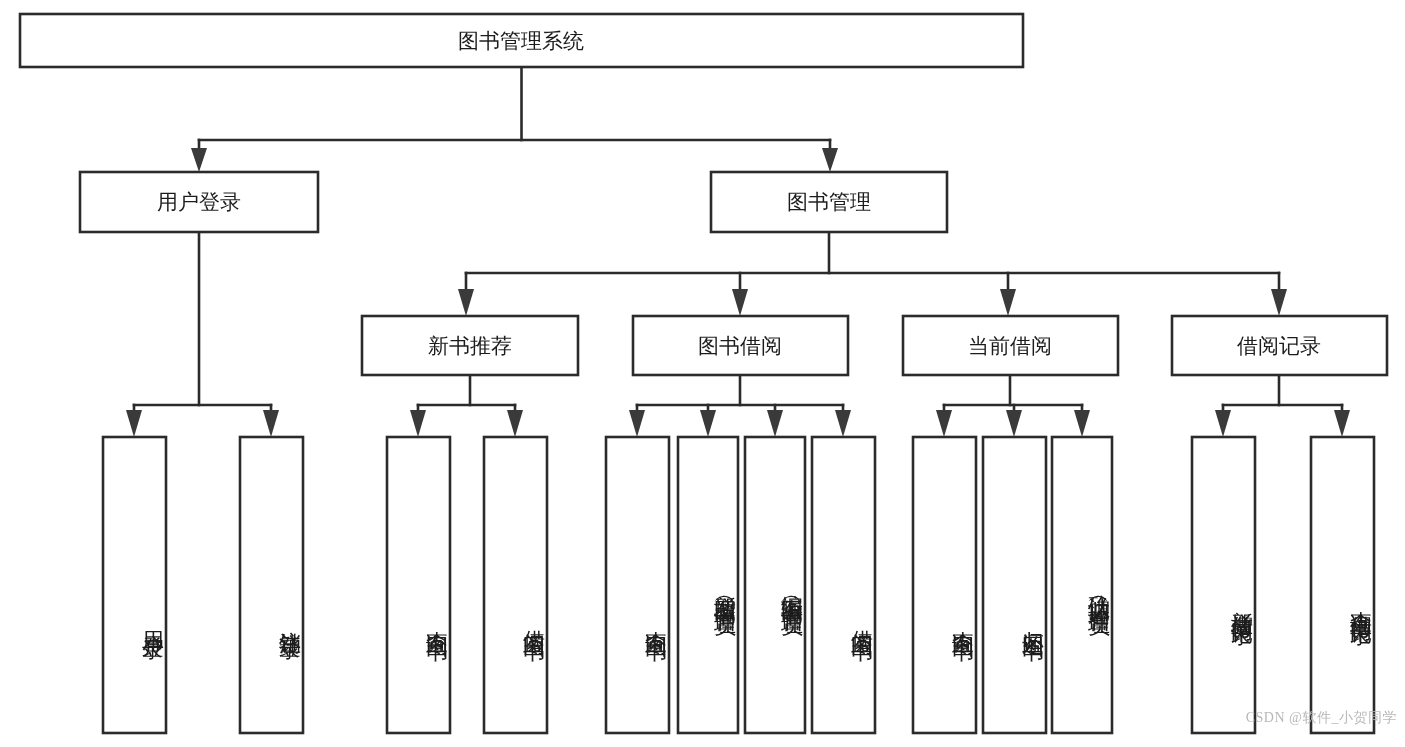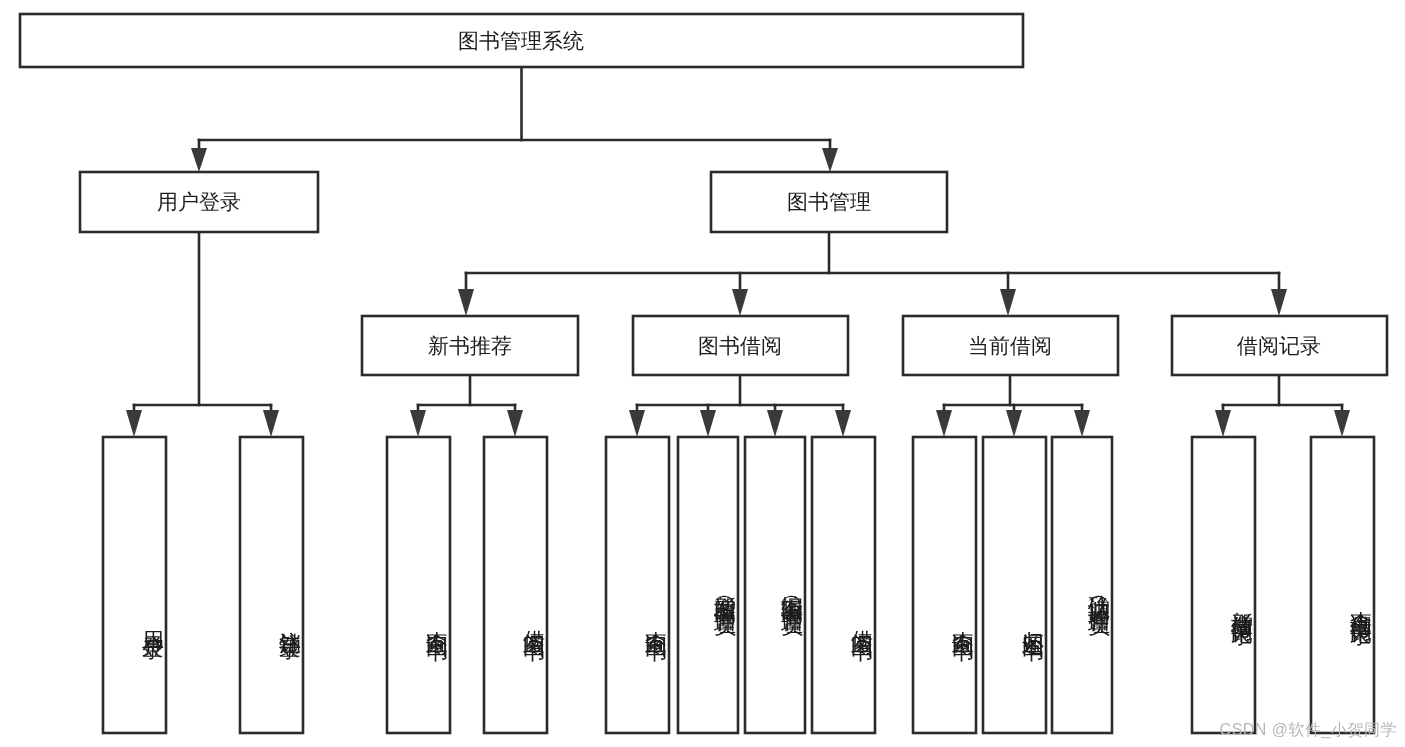--- a/index.html
+++ b/index.html
@@ -59,23 +59,23 @@
     font-size: 22px;
     line-height: 1.18;
     letter-spacing: 3px;
     color: #1c1c1c;
     white-space: nowrap;
     pointer-events: none;
   }
   .watermark {
     position: absolute;
     right: 8px;
-    bottom: 6px;
-    font-family: Liberation Sans, sans-serif;
-    font-size: 16px;
+    bottom: 20px;
+    font-family: Liberation Serif, serif;
+    font-size: 14px;
     color: #b8b8b8;
     letter-spacing: 0.5px;
     user-select: none;
   }
 </style>
 </head>
 <body>
 
 <div id="diagram-root">
 

